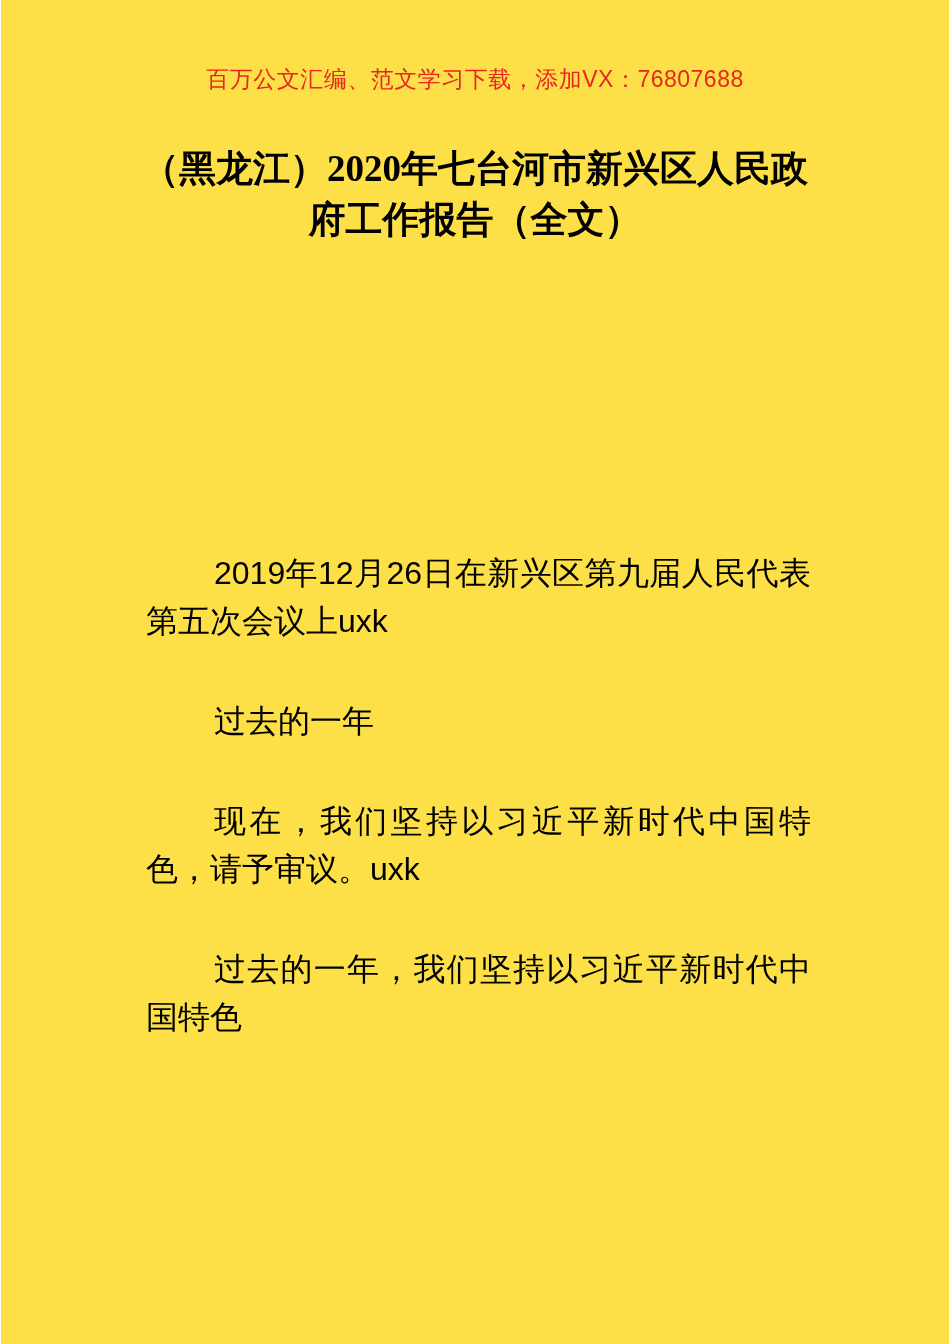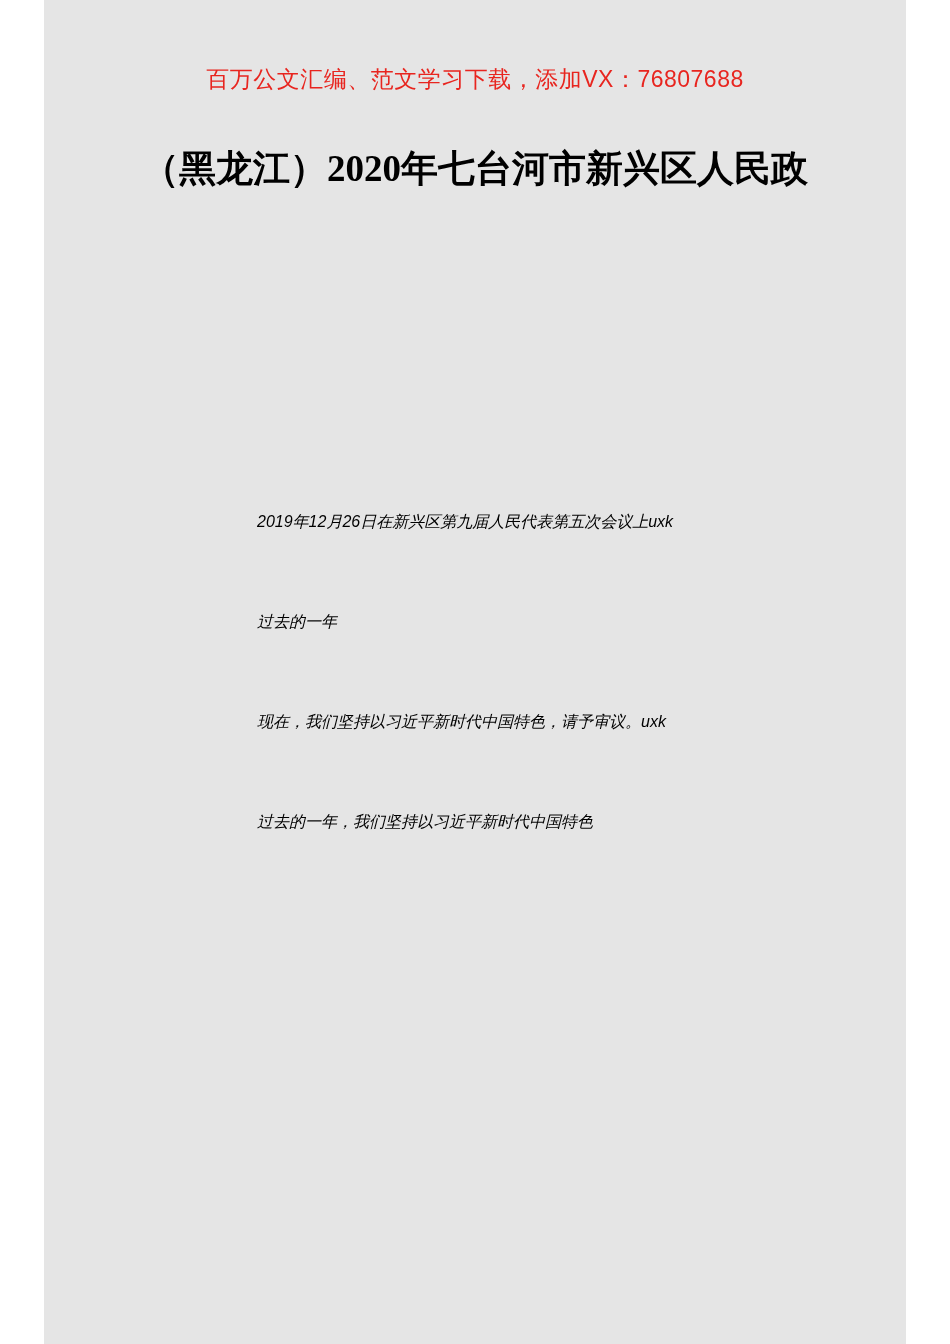--- a/index.html
+++ b/index.html
@@ -2,24 +2,24 @@
 <html><head>
 <meta charset="utf-8">
 <style>
   html, body {
     margin: 0;
     padding: 0;
     background: #ffffff;
   }
   .page {
     position: relative;
-    width: 862px;
+    width: 948px;
     height: 1344px;
     margin: 0 auto;
-    background: #e5e5e5;
+    background: #fde047;
     overflow: hidden;
     color: #000000;
   }
   .notice {
     padding-top: 64px;
     text-align: center;
     font-family: "Liberation Sans", sans-serif;
     font-size: 23px;
     font-weight: 400;
     letter-spacing: 0.5px;
@@ -34,40 +34,40 @@
     line-height: 1.38;
     color: #000000;
   }
   .doc-title .title-line {
     display: block;
   }
   .content {
     margin-top: 304px;
     padding: 0 138px 0 145px;
     font-family: "Liberation Sans", sans-serif;
-    font-size: 16px;
+    font-size: 32px;
     line-height: 48px;
     color: #000000;
     text-align: justify;
-    font-style: italic;
   }
   .content p {
     margin: 0 0 52px 0;
     text-indent: 68px;
   }
 </style>
 </head>
 <body>
 
 <div class="page">
 
   <div class="notice">百万公文汇编、范文学习下载，添加VX：76807688</div>
 
   <h1 class="doc-title">
     <span class="title-line">（黑龙江）2020年七台河市新兴区人民政</span>
+    <span class="title-line">府工作报告（全文）</span>
   </h1>
 
   <div class="content">
     <p>2019年12月26日在新兴区第九届人民代表第五次会议上uxk</p>
     <p>过去的一年</p>
     <p>现在，我们坚持以习近平新时代中国特色，请予审议。uxk</p>
     <p>过去的一年，我们坚持以习近平新时代中国特色</p>
   </div>
 
 </div>

